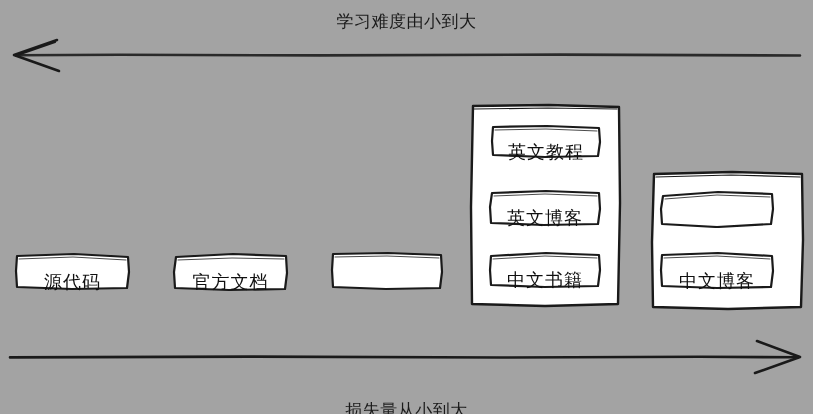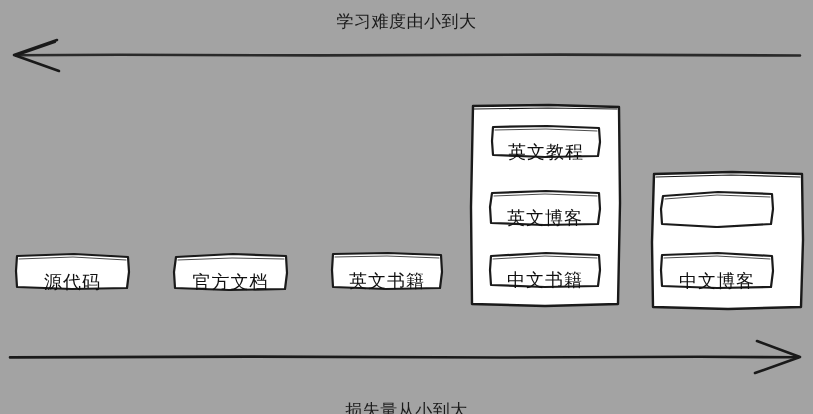--- a/index.html
+++ b/index.html
@@ -129,21 +129,20 @@
       <path d="M 6 8 L 60 6 L 112 7" fill="none" stroke="#4a4a4a" stroke-width="1" stroke-linecap="round"></path>
     </svg>
     <span class="node-text">官方文档</span>
   </div>
 
   <div class="node-box" style="left:330px; top:251px; width:114px; height:40px;">
     <svg viewBox="0 0 114 40" preserveAspectRatio="none">
       <path d="M 3 3 L 58 2 L 111 4 L 112 21 L 110 37 L 56 38 L 3 36 L 2 19 Z" fill="#ffffff" stroke="#1a1a1a" stroke-width="2.2" stroke-linejoin="round"></path>
       <path d="M 5 6 L 57 5 L 109 7" fill="none" stroke="#4a4a4a" stroke-width="1" stroke-linecap="round"></path>
     </svg>
-    <span class="node-text">英文书籍</span>
   </div>
 
   <div class="node-box" style="left:490px; top:124px; width:112px; height:35px;">
     <svg viewBox="0 0 112 35" preserveAspectRatio="none">
       <path d="M 3 3 L 57 2 L 109 4 L 110 18 L 108 32 L 55 33 L 3 31 L 2 17 Z" fill="#ffffff" stroke="#1a1a1a" stroke-width="2.2" stroke-linejoin="round"></path>
       <path d="M 5 6 L 56 5 L 107 7" fill="none" stroke="#4a4a4a" stroke-width="1" stroke-linecap="round"></path>
     </svg>
     <span class="node-text">英文教程</span>
   </div>
 

